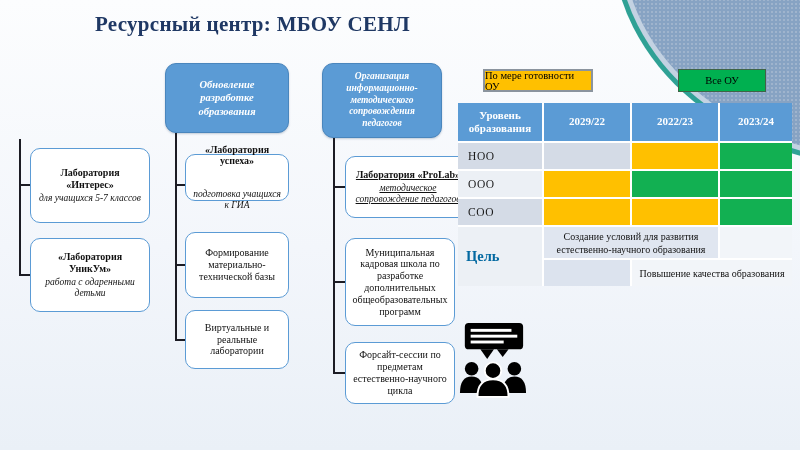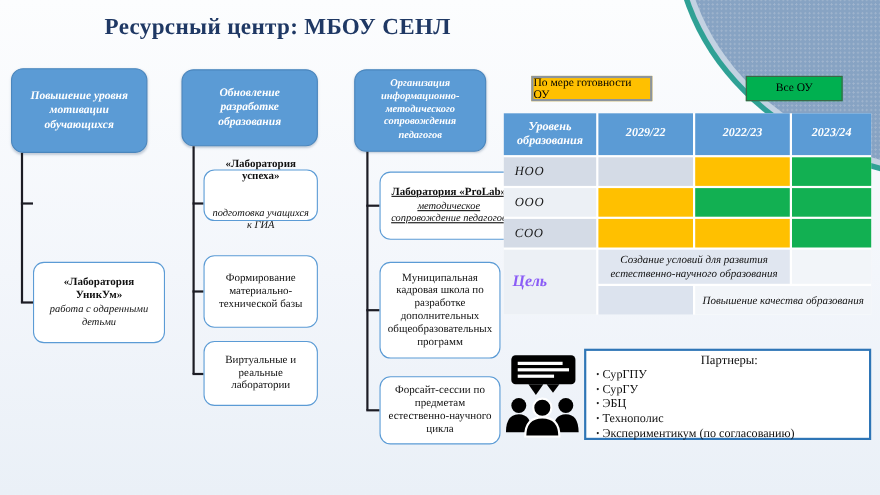--- a/index.html
+++ b/index.html
@@ -42,28 +42,28 @@
   .vl,.hl{position:absolute;background:#1c1c24;}
   .vl{width:1.5px;} .hl{height:1.5px;}
   
   .legend{position:absolute;display:flex;align-items:center;justify-content:center;
           font-size:10.5px;color:#000;box-sizing:border-box;}
   .legY{left:483px;top:69px;width:110px;height:23px;border:2px solid #8b949e;}
   .legG{left:678px;top:69px;width:88px;height:23px;border:1.5px solid #3f6347;}
   
   .tbl{position:absolute;left:458px;top:103px;display:grid;
        grid-template-columns:84px 86px 86px 72px;
-       grid-template-rows:38px 26px 26px 26px 31px 26px;gap:2px;background:#fff;font-style:italic;}
+       grid-template-rows:38px 26px 26px 26px 31px 26px;gap:2px;background:#fff;}
   .tbl div{display:flex;align-items:center;box-sizing:border-box;}
   .th{background:#5B9BD5;color:#fff;font-weight:bold;font-size:11px;
       justify-content:center;text-align:center;line-height:1.2;padding:0 4px;}
   .rl{padding-left:10px;color:#1b1b1b;font-size:11.5px;letter-spacing:0.6px;}
   .row-dark{background:#D4DBE6;} .row-light{background:#ECF0F5;}
   .goalL{grid-row:5/7;grid-column:1;background:#ECF0F5;font-weight:bold;font-size:14.5px;
-         padding-left:8px;color:#8b5cf6;}
+         padding-left:8px;color:#0369a1;}
   .goalA{grid-column:2/4;background:#E0E6F0;justify-content:center;text-align:center;
          font-size:10px;line-height:1.3;color:#111;padding:0 6px;}
   .goalAe{grid-column:4;background:#F2F5F9;}
   .goalBe{grid-column:2;background:#DCE3EE;}
   .goalB{grid-column:3/5;background:#F2F5F9;justify-content:center;text-align:center;
          font-size:10px;color:#111;}
   
   .pbox{position:absolute;left:531px;top:317px;width:261px;height:83px;background:#fff;
         border:2px solid #2E75B6;box-sizing:border-box;padding:3px 6px 3px 9px;}
   .ptitle{text-align:center;font-size:11.5px;color:#111;line-height:1.1;}
@@ -75,38 +75,41 @@
 <body>
 
 <div class="slide">
 
   <div class="sw sw1"></div>
   <div class="sw sw2"></div>
   <div class="sw sw3"></div>
 
   <div class="title">Ресурсный центр: МБОУ СЕНЛ</div>
 
-  <div class="hbox hb1">Повышение уровня мотивации обучающихся</div>
   <div class="hbox hb2">Обновление разработке образования</div>
   <div class="hbox hb3">Организация информационно-методического сопровождения педагогов</div>
 
   <div class="vl" style="left:19px;top:139px;height:136px;"></div>
   <div class="hl" style="left:19px;top:184px;width:11px;"></div>
   <div class="hl" style="left:19px;top:274px;width:11px;"></div>
 
   <div class="vl" style="left:175px;top:133px;height:207px;"></div>
   <div class="hl" style="left:175px;top:184px;width:10px;"></div>
   <div class="hl" style="left:175px;top:264px;width:10px;"></div>
   <div class="hl" style="left:175px;top:339px;width:10px;"></div>
 
   <div class="vl" style="left:333px;top:138px;height:235px;"></div>
   <div class="hl" style="left:333px;top:186px;width:12px;"></div>
   <div class="hl" style="left:333px;top:281px;width:12px;"></div>
   <div class="hl" style="left:333px;top:372px;width:12px;"></div>
 
+  <div class="cbox c1a">
+    <span class="t">Лаборатория «Интерес»</span>
+    <span class="s">для учащихся 5-7 классов</span>
+  </div>
   <div class="cbox c1b">
     <span class="t">«Лаборатория УникУм»</span>
     <span class="s">работа с одаренными детьми</span>
   </div>
   <div class="cbox c2a">
     <span class="t">«Лаборатория успеха»</span>
     <span class="s">подготовка учащихся к ГИА</span>
   </div>
   <div class="cbox plain c2b">
     <span class="t">Формирование материально-технической базы</span>
@@ -164,24 +167,14 @@
     <path d="M22 30 L29 40 L36 30 Z" fill="#000"></path>
     <path d="M39 30 L45 38 L51 30 Z" fill="#000"></path>
     <circle cx="13" cy="50" r="7" fill="#000"></circle>
     <path d="M1 75 Q1 58 13 58 Q25 58 25 75 Z" fill="#000"></path>
     <circle cx="57" cy="50" r="7" fill="#000"></circle>
     <path d="M45 75 Q45 58 57 58 Q69 58 69 75 Z" fill="#000"></path>
     <circle cx="35" cy="52" r="8.5" fill="#000" stroke="#fff" stroke-width="2"></circle>
     <path d="M19 79 Q19 61 35 61 Q51 61 51 79 Z" fill="#000" stroke="#fff" stroke-width="2"></path>
   </svg>
 
-  <div class="pbox">
-    <div class="ptitle">Партнеры:</div>
-    <ul class="plist">
-      <li>СурГПУ</li>
-      <li>СурГУ</li>
-      <li>ЭБЦ</li>
-      <li>Технополис</li>
-      <li>Экспериментикум (по согласованию)</li>
-    </ul>
-  </div>
 
 </div>
 
 </body></html>

